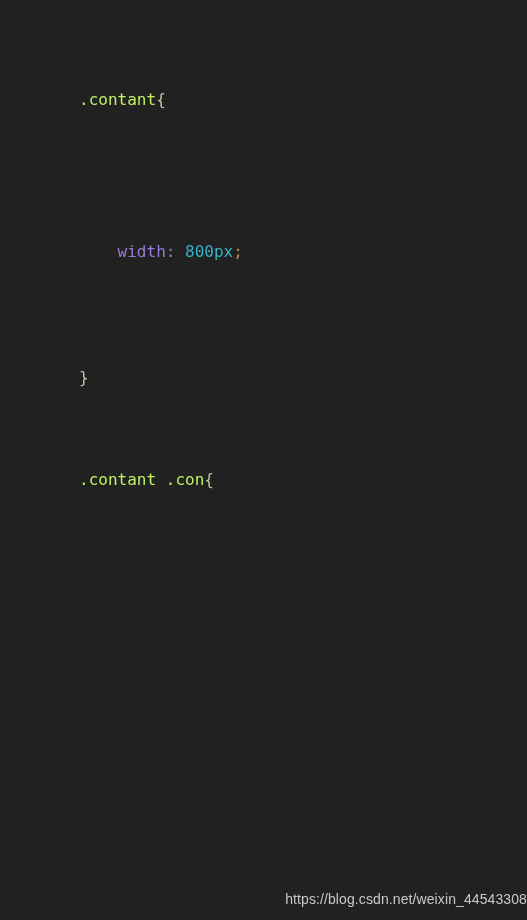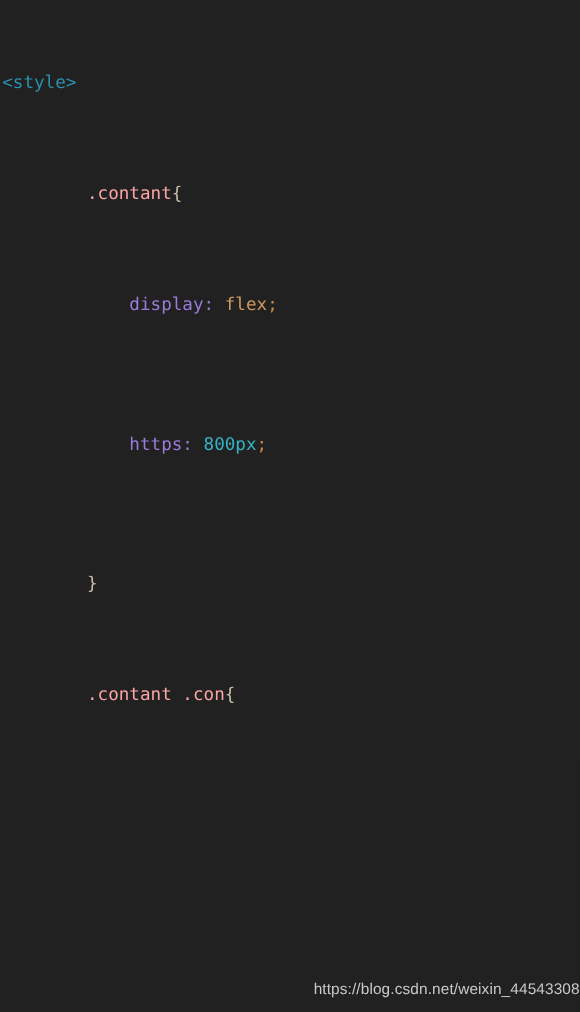--- a/index.html
+++ b/index.html
@@ -38,21 +38,21 @@
   }
 
   .ln {
     display: block;
     height: 25.3px;
     white-space: pre;
   }
 
   
   .t-tag       { color: #2b91af; }   
-  .t-sel-class { color: #fca5a5; }   
+  .t-sel-class { color: #bef264; }   
   .t-prop      { color: #9a7cd8; }   
   .t-colon     { color: #8a7fd0; }   
   .t-val       { color: #d19a5c; }   
   .t-num       { color: #34b3c4; text-align: right; }   
   .t-semi      { color: #c8874a; }   
   .t-brace     { color: #c9bfa6; }
 
   #watermark {
     position: absolute;
     right: 0px;
@@ -64,28 +64,26 @@
     letter-spacing: 0.1px;
     white-space: pre;
   }
 </style>
 </head>
 <body>
 
 <div id="editor">
   <div id="code">
 
-    <span class="ln"><span class="t-tag">&lt;style&gt;</span></span>
 
     <span class="ln"><span>        </span><span class="t-sel-class">.contant</span><span class="t-brace">{</span></span>
 
-    <span class="ln"><span>            </span><span class="t-prop">display</span><span class="t-colon">:</span><span> </span><span class="t-val">flex</span><span class="t-semi">;</span></span>
 
 
-    <span class="ln"><span>            </span><span class="t-prop">https</span><span class="t-colon">:</span><span> </span><span class="t-num">800px</span><span class="t-semi">;</span></span>
+    <span class="ln"><span>            </span><span class="t-prop">width</span><span class="t-colon">:</span><span> </span><span class="t-num">800px</span><span class="t-semi">;</span></span>
 
 
     <span class="ln"><span>        </span><span class="t-brace">}</span></span>
 
     <span class="ln"><span>        </span><span class="t-sel-class">.contant</span><span> </span><span class="t-sel-class">.con</span><span class="t-brace">{</span></span>
 
 
     
 
     

